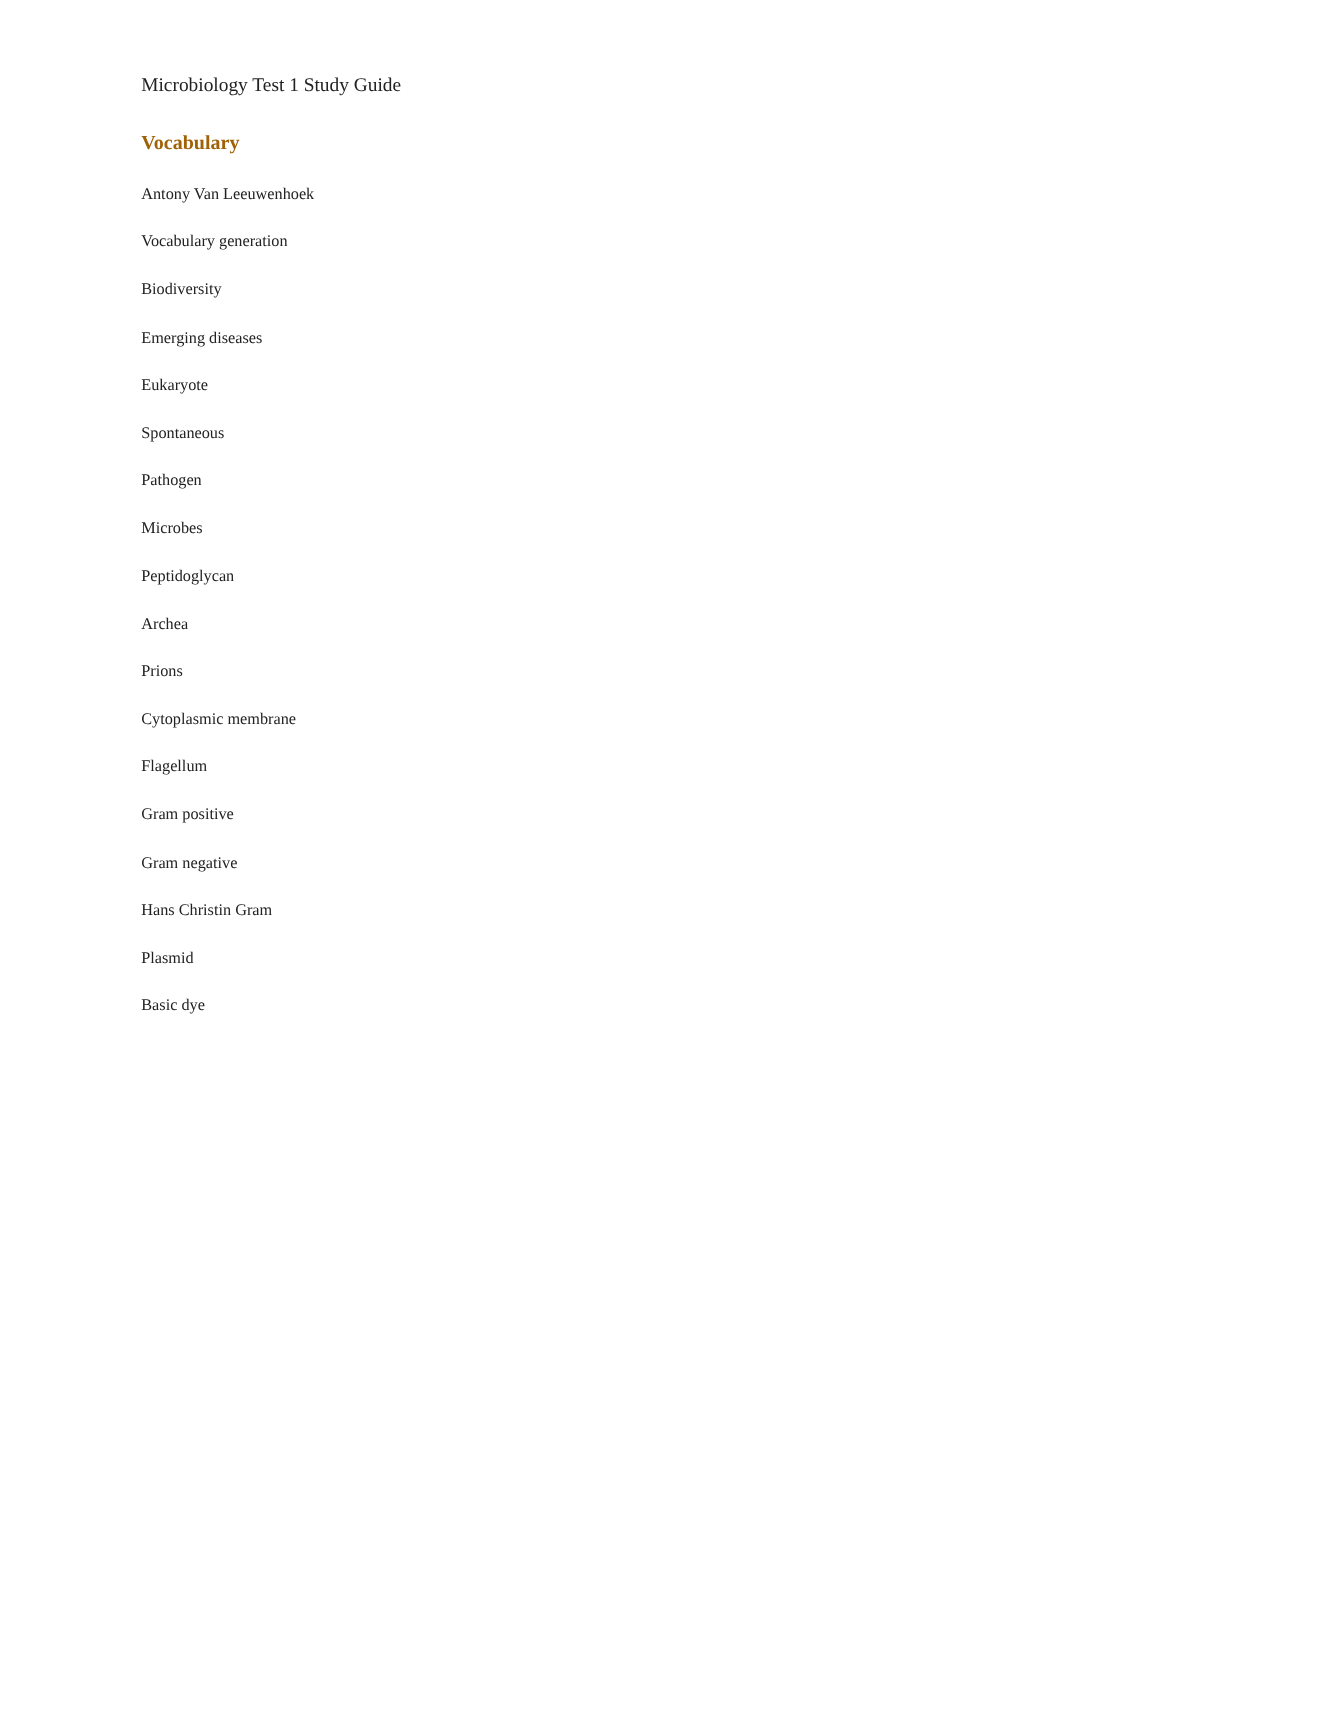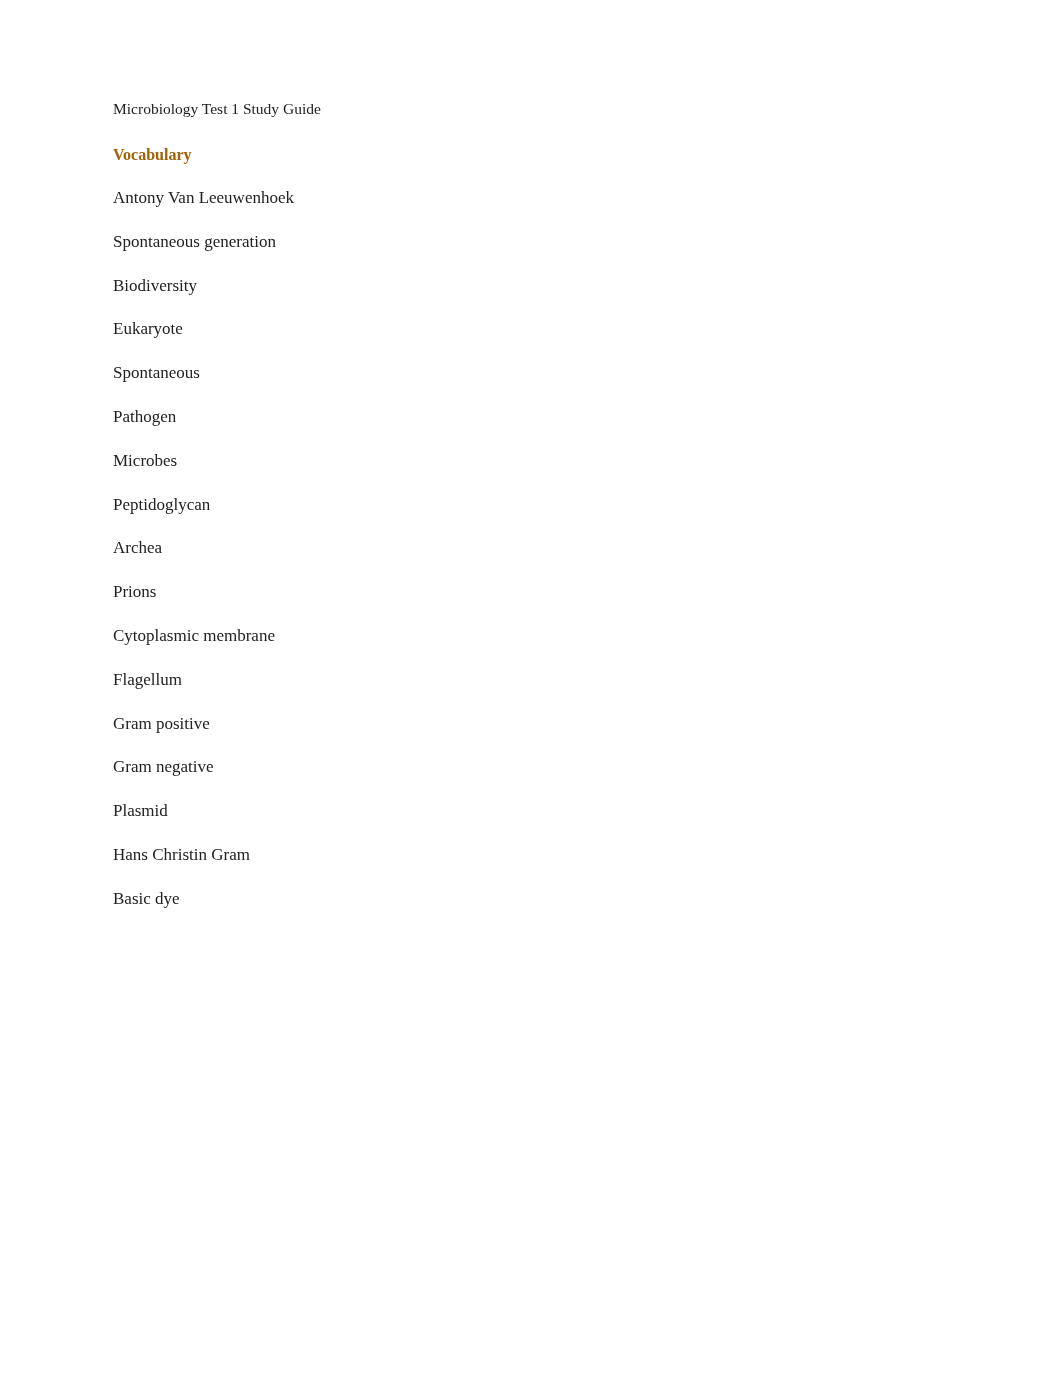--- a/index.html
+++ b/index.html
@@ -9,66 +9,67 @@
     }
     body {
       background: #ffffff;
       font-family: Georgia, 'Times New Roman', serif;
       font-size: 16px;
       color: #222222;
       width: 1062px;
       min-height: 1377px;
     }
     .page-container {
-      padding: 100px 60px 100px 113px;
+      padding: 60px 60px 100px 113px;
       max-width: 1062px;
     }
     .doc-title {
       font-size: 15.5px;
       font-weight: normal;
       color: #222;
       margin-bottom: 28px;
       font-family: Georgia, serif;
     }
     .section-heading {
       font-size: 16px;
       font-weight: bold;
       color: #a16207;
       margin-bottom: 22px;
       font-family: Georgia, serif;
     }
     .vocab-item {
-      font-size: 17px;
+      font-size: 13px;
       font-weight: normal;
       color: #222;
       margin-bottom: 20px;
       font-family: Georgia, serif;
       line-height: 1.4;
     }
   </style>
 </head>
 <body>
 
 <div class="page-container">
   <div class="doc-title">Microbiology Test 1 Study Guide</div>
 
   <div>
     <div class="section-heading">Vocabulary</div>
 
     <div class="vocab-item">Antony Van Leeuwenhoek</div>
-    <div class="vocab-item">Spontaneous generation</div>
+    <div class="vocab-item">Vocabulary generation</div>
     <div class="vocab-item">Biodiversity</div>
+    <div class="vocab-item">Emerging diseases</div>
     <div class="vocab-item">Eukaryote</div>
     <div class="vocab-item">Spontaneous</div>
     <div class="vocab-item">Pathogen</div>
     <div class="vocab-item">Microbes</div>
     <div class="vocab-item">Peptidoglycan</div>
     <div class="vocab-item">Archea</div>
     <div class="vocab-item">Prions</div>
     <div class="vocab-item">Cytoplasmic membrane</div>
     <div class="vocab-item">Flagellum</div>
     <div class="vocab-item">Gram positive</div>
     <div class="vocab-item">Gram negative</div>
+    <div class="vocab-item">Hans Christin Gram</div>
     <div class="vocab-item">Plasmid</div>
-    <div class="vocab-item">Hans Christin Gram</div>
     <div class="vocab-item">Basic dye</div>
   </div>
 </div>
 
 </body></html>

